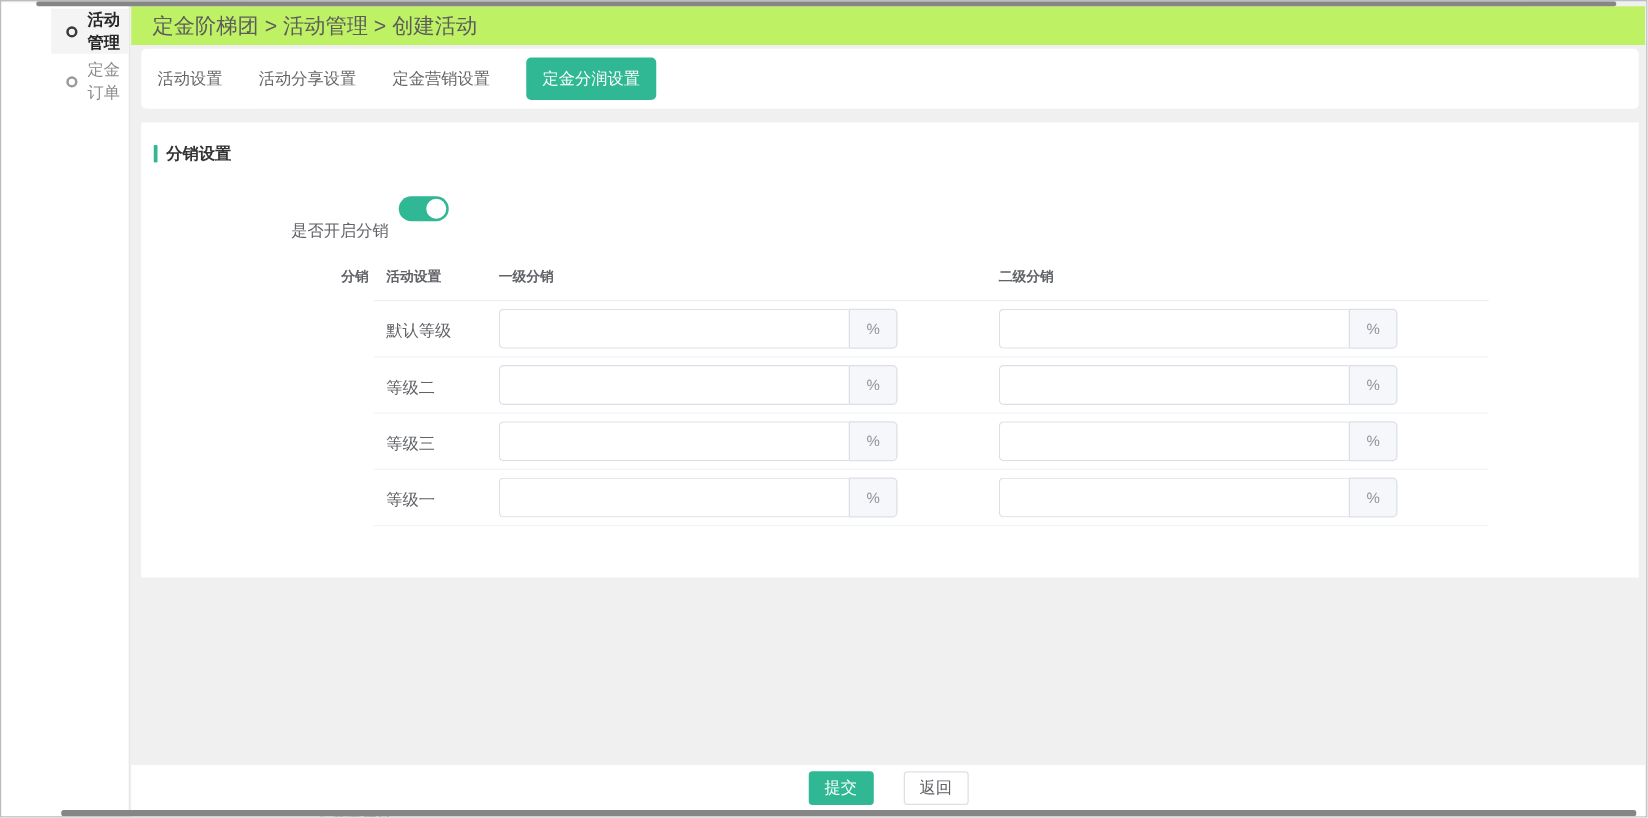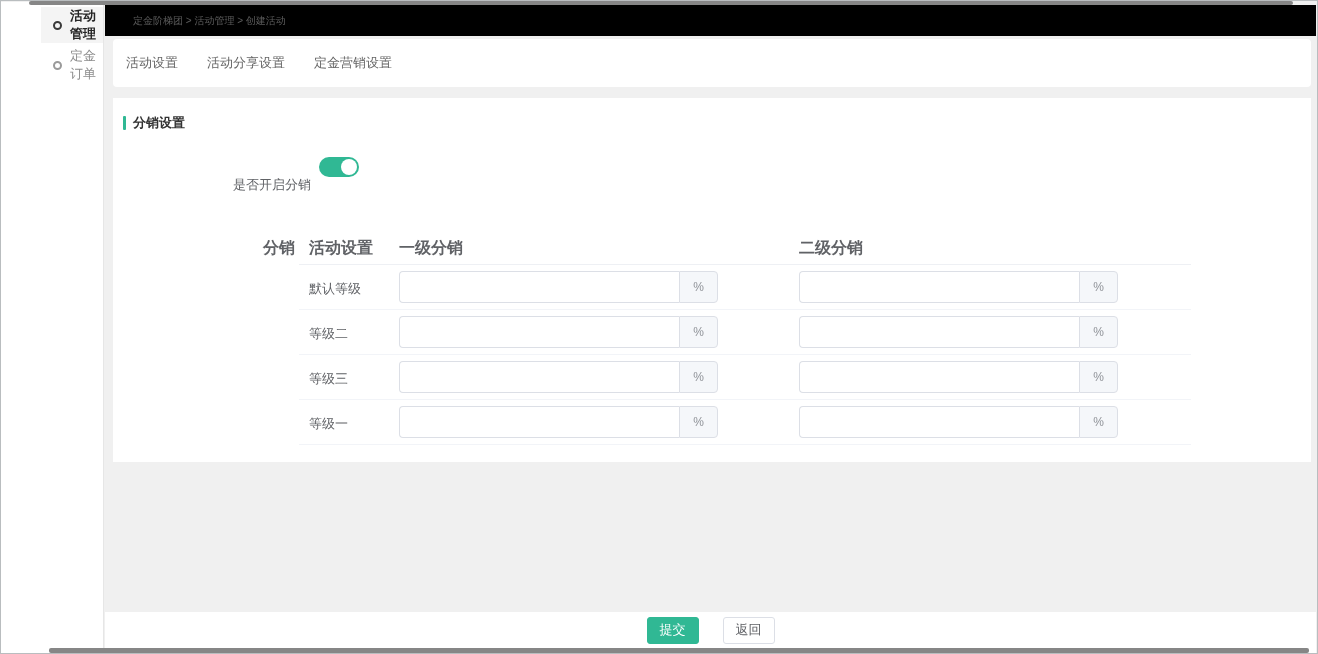--- a/index.html
+++ b/index.html
@@ -11,35 +11,35 @@
 
   
   .sidebar{position:absolute;left:0;top:1px;bottom:0;width:103px;background:#ffffff;border-right:1px solid #e6e6e6;z-index:2;}
   .side-item{display:flex;align-items:center;gap:8px;height:36px;padding-left:12px;font-size:13px;color:#8c8c8c;cursor:pointer;margin-left:40px;}
   .side-item .radio{width:9px;height:9px;border-radius:50%;border:2px solid #9a9a9a;flex:0 0 auto;}
   .side-item.active{background:#f4f4f4;color:#262626;font-weight:bold;margin-top:5px;}
   .side-item.active .radio{border-color:#3a3a3a;}
   .side-item:not(.active){margin-top:4px;}
 
   
-  .bc-bar{position:absolute;left:104px;top:4px;right:1px;height:31px;background:#000000;line-height:31px;font-size:10px;color:#5c5c5c;padding-left:28px;}
+  .bc-bar{position:absolute;left:104px;top:4px;right:1px;height:31px;background:#bef264;line-height:31px;font-size:17px;color:#5c5c5c;padding-left:17px;}
   .tabs-card{position:absolute;left:112px;top:38px;width:1198px;height:48px;background:#ffffff;border-radius:4px;display:flex;align-items:center;padding-left:13px;gap:29px;}
   .tab{font-size:13px;color:#666;cursor:pointer;white-space:nowrap;}
   .tab.active{background:#30b894;color:#ffffff;padding:8px 13px;border-radius:4px;}
 
   .card{position:absolute;left:112px;top:97px;width:1198px;height:364px;background:#ffffff;border-radius:0;}
   .sec-title{position:absolute;left:10px;top:16px;display:flex;align-items:center;gap:7px;font-size:13px;font-weight:bold;color:#333;}
   .sec-title .bar{width:3px;height:14px;background:#30b894;border-radius:1px;}
 
   .toggle-label{position:absolute;left:0;top:62px;width:198px;text-align:right;font-size:13px;color:#606266;margin-top:16px;}
   .switch{position:absolute;left:206px;top:59px;width:40px;height:20px;border-radius:10px;background:#30b894;cursor:pointer;}
   .switch .knob{position:absolute;right:2px;top:2px;width:16px;height:16px;border-radius:50%;background:#ffffff;}
 
   .dtable{position:absolute;left:186px;top:110px;width:892px;}
-  .thead{position:relative;height:33px;border-bottom:1px solid #eef0f4;font-size:16px;color:#606266;font-weight:bold;margin-top:24px;}
+  .thead{position:relative;height:33px;border-bottom:1px solid #eef0f4;font-size:11px;color:#606266;font-weight:bold;}
   .thead .group-label{position:absolute;left:-40px;top:6px;width:36px;text-align:right;font-weight:bold;color:#606266;}
   .thead .h-name{position:absolute;left:10px;top:6px;}
   .thead .h-c1{position:absolute;left:100px;top:6px;}
   .thead .h-c2{position:absolute;left:500px;top:6px;}
   .trow{position:relative;height:45px;border-bottom:1px solid #f2f4f8;}
   .trow .tname{position:absolute;left:10px;top:15px;font-size:13px;color:#606266;}
   .igroup{position:absolute;top:6px;width:319px;height:32px;display:flex;}
   .igroup.c1{left:100px;} .igroup.c2{left:500px;}
   .igroup input{flex:1;height:32px;border:1px solid #dcdfe6;border-right:none;border-radius:4px 0 0 4px;padding:0 10px;font-size:13px;color:#606266;outline:none;min-width:0;}
   .igroup .suffix{width:39px;height:32px;background:#f5f7fa;border:1px solid #dcdfe6;border-radius:0 4px 4px 0;display:flex;align-items:center;justify-content:center;font-size:12px;color:#909399;}
@@ -71,20 +71,21 @@
   </aside>
 
   <div class="bc-bar">
     <span>定金阶梯团 &gt; 活动管理 &gt; 创建活动</span>
   </div>
 
   <div class="tabs-card">
     <div class="tab">活动设置</div>
     <div class="tab">活动分享设置</div>
     <div class="tab">定金营销设置</div>
+    <div class="tab active">定金分润设置</div>
   </div>
 
   <div class="card">
     <div class="sec-title">
       <span class="bar"></span>
       <span>分销设置</span>
     </div>
 
     <div class="toggle-label">是否开启分销</div>
     <div class="switch">

